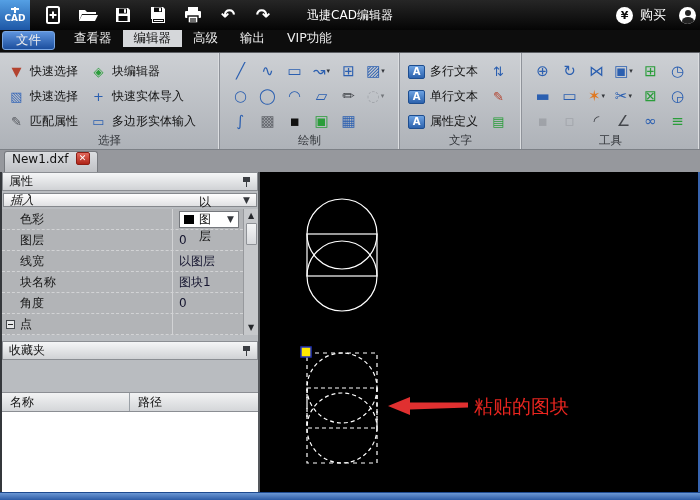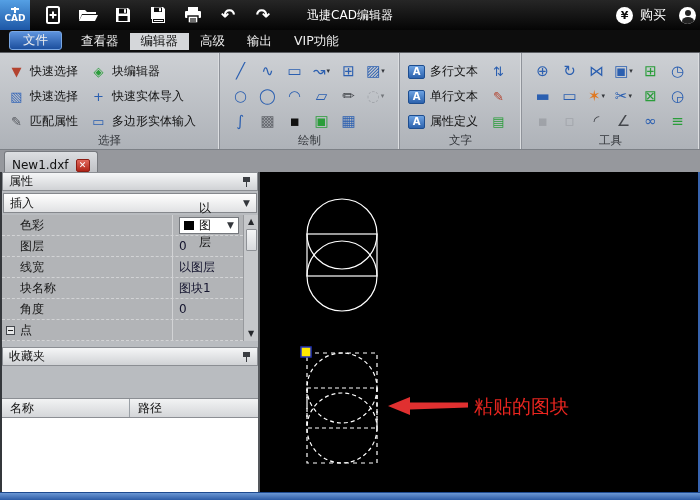--- a/index.html
+++ b/index.html
@@ -18,21 +18,21 @@
   .tb-glyph { color:#fff; font-size:17px; font-weight:bold; line-height:1; }
   .tb-title { position:absolute; left:50%; transform:translateX(-50%); color:#fff; font-size:12px; }
   .tb-right { position:absolute; right:4px; display:flex; align-items:center; gap:7px; }
   .coin { width:17px; height:17px; background:#fff; border-radius:50%; color:#111; font-size:11px; font-weight:bold; display:flex; align-items:center; justify-content:center; }
   .buy-label { color:#fff; font-size:13px; }
   .user-circle { width:17px; height:17px; background:#fff; border-radius:50%; position:relative; overflow:hidden; margin-left:6px; }
   .user-circle::before { content:""; position:absolute; left:5.5px; top:3px; width:6px; height:6px; border-radius:50%; background:#222; }
   .user-circle::after { content:""; position:absolute; left:2.5px; top:10px; width:12px; height:8px; border-radius:50%; background:#222; }
 
   
-  .menubar { height:22px; background:#0d0d0d; display:flex; align-items:center; padding-left:9px; flex:none; }
+  .menubar { height:22px; background:#0d0d0d; display:flex; align-items:flex-start; padding-left:2px; flex:none; }
   .menu-item { display:flex; align-items:center; padding:0 11px; color:#eee; font-size:12.5px; cursor:default; }
   .menu-item.file-button { background:linear-gradient(#5d93dd,#1c4f9e); border:1px solid #79a6e2; border-radius:3px; margin:1px 8px 2px 0; padding:0 13px; }
   .menu-item.active { background:#d5d7da; color:#111; }
 
   
   .ribbon { height:97px; background:linear-gradient(#cdd0d4,#aeb2b8); display:flex; flex:none; border-top:1px solid #5c5f64; }
   .rgroup { position:relative; border-right:1px solid #8f939a; box-shadow:inset -1px 0 0 #dcdee1; height:100%; flex:none; }
   .rgroup.flex { flex:1; }
   .rg-content { padding:6px 8px 18px 8px; }
   .rgroup-label { position:absolute; bottom:1px; left:0; right:0; text-align:center; font-size:11.5px; color:#33363b; }
@@ -42,31 +42,31 @@
   .sel-icon { width:17px; text-align:center; font-size:13px; line-height:1; }
   .a-box { width:17px; height:14px; background:linear-gradient(#6ea3e2,#2c62ad); border:1px solid #1d4d8f; color:#fff; font-size:10px; font-weight:bold; display:flex; align-items:center; justify-content:center; border-radius:2px; }
   .grid-rows { display:flex; flex-direction:column; gap:1px; }
   .grid-row { display:flex; gap:2px; }
   .icell { min-width:25px; height:24px; display:flex; align-items:center; justify-content:center; font-size:15px; line-height:1; padding:0 1px; border-radius:2px; }
   .icell .dd { font-size:7px; color:#33363b; margin-left:1px; }
   .icell.disabled { opacity:.55; }
 
   
   .tabbar { height:23px; background:#96989d; border-top:1px solid #7c8086; display:flex; align-items:flex-end; padding-left:4px; flex:none; }
-  .tab { height:21px; display:inline-flex; align-items:flex-end; gap:7px; padding:0 7px; background:linear-gradient(#dcdee1,#bfc1c5); border:1px solid #76797e; border-bottom:none; border-radius:3px 3px 0 0; font-size:12px; color:#111; }
+  .tab { height:21px; display:inline-flex; align-items:flex-start; gap:7px; padding:0 7px; background:linear-gradient(#dcdee1,#bfc1c5); border:1px solid #76797e; border-bottom:none; border-radius:3px 3px 0 0; font-size:12px; color:#111; }
   .tab-close { width:14px; height:13px; background:linear-gradient(#e2695d,#b02417); border:1px solid #8d1d13; border-radius:2px; color:#fff; font-size:9px; line-height:11px; text-align:center; font-weight:bold; cursor:pointer; }
 
   
   .main { height:320px; display:flex; flex:none; border-left:2px solid #34373b; border-right:2px solid #3a66b0; }
   .left-panel { width:256px; background:#b9bcc0; display:flex; flex-direction:column; flex:none; }
   .panel-header { height:19px; background:linear-gradient(#f5f6f7,#d0d2d5); border:1px solid #8b8e93; display:flex; align-items:center; justify-content:space-between; padding:0 6px; font-size:12px; color:#111; flex:none; }
   .pin { width:9px; height:12px; position:relative; }
   .pin::before { content:""; position:absolute; left:1px; top:1px; width:7px; height:5px; background:#3a3d42; }
   .pin::after { content:""; position:absolute; left:4px; top:6px; width:1px; height:5px; background:#3a3d42; }
-  .combo { height:20px; margin:2px 1px; background:linear-gradient(#ffffff,#e0e1e3); border:1px solid #85888d; display:flex; align-items:center; justify-content:space-between; padding:0 6px; font-size:12px; color:#111; flex:none; }
+  .combo { height:14px; margin:2px 1px; background:linear-gradient(#ffffff,#e0e1e3); border:1px solid #85888d; display:flex; align-items:center; justify-content:space-between; padding:0 6px; font-size:12px; color:#111; flex:none;font-style:italic; }
   .combo .arr { font-size:9px; color:#33363b; }
   .prop-wrap { display:flex; flex:none; background:#b2b4b7; }
   .prop-rows { flex:1; }
   .prop-row { height:21px; display:flex; align-items:stretch; border-bottom:1px dashed #d2d3d5; font-size:12px; color:#161616;gap:40px; }
   .prop-label { width:130px; padding-left:18px; display:flex; align-items:center; flex:none; }
   .prop-label.group { padding-left:4px; }
   .expand { width:9px; height:9px; border:1px solid #44474c; background:#e6e7e8; position:relative; margin-right:5px; flex:none; }
   .expand::after { content:""; position:absolute; left:1px; right:1px; top:3px; height:1px; background:#222; }
   .prop-value { flex:1; border-left:1px solid #d2d3d5; padding:0 4px 0 6px; display:flex; align-items:center; color:#14142e; }
   .color-combo { background:#fff; border:1px solid #75787d; height:17px; flex:1; display:flex; align-items:center; padding:0 4px; gap:5px; font-size:12px; color:#111; }

